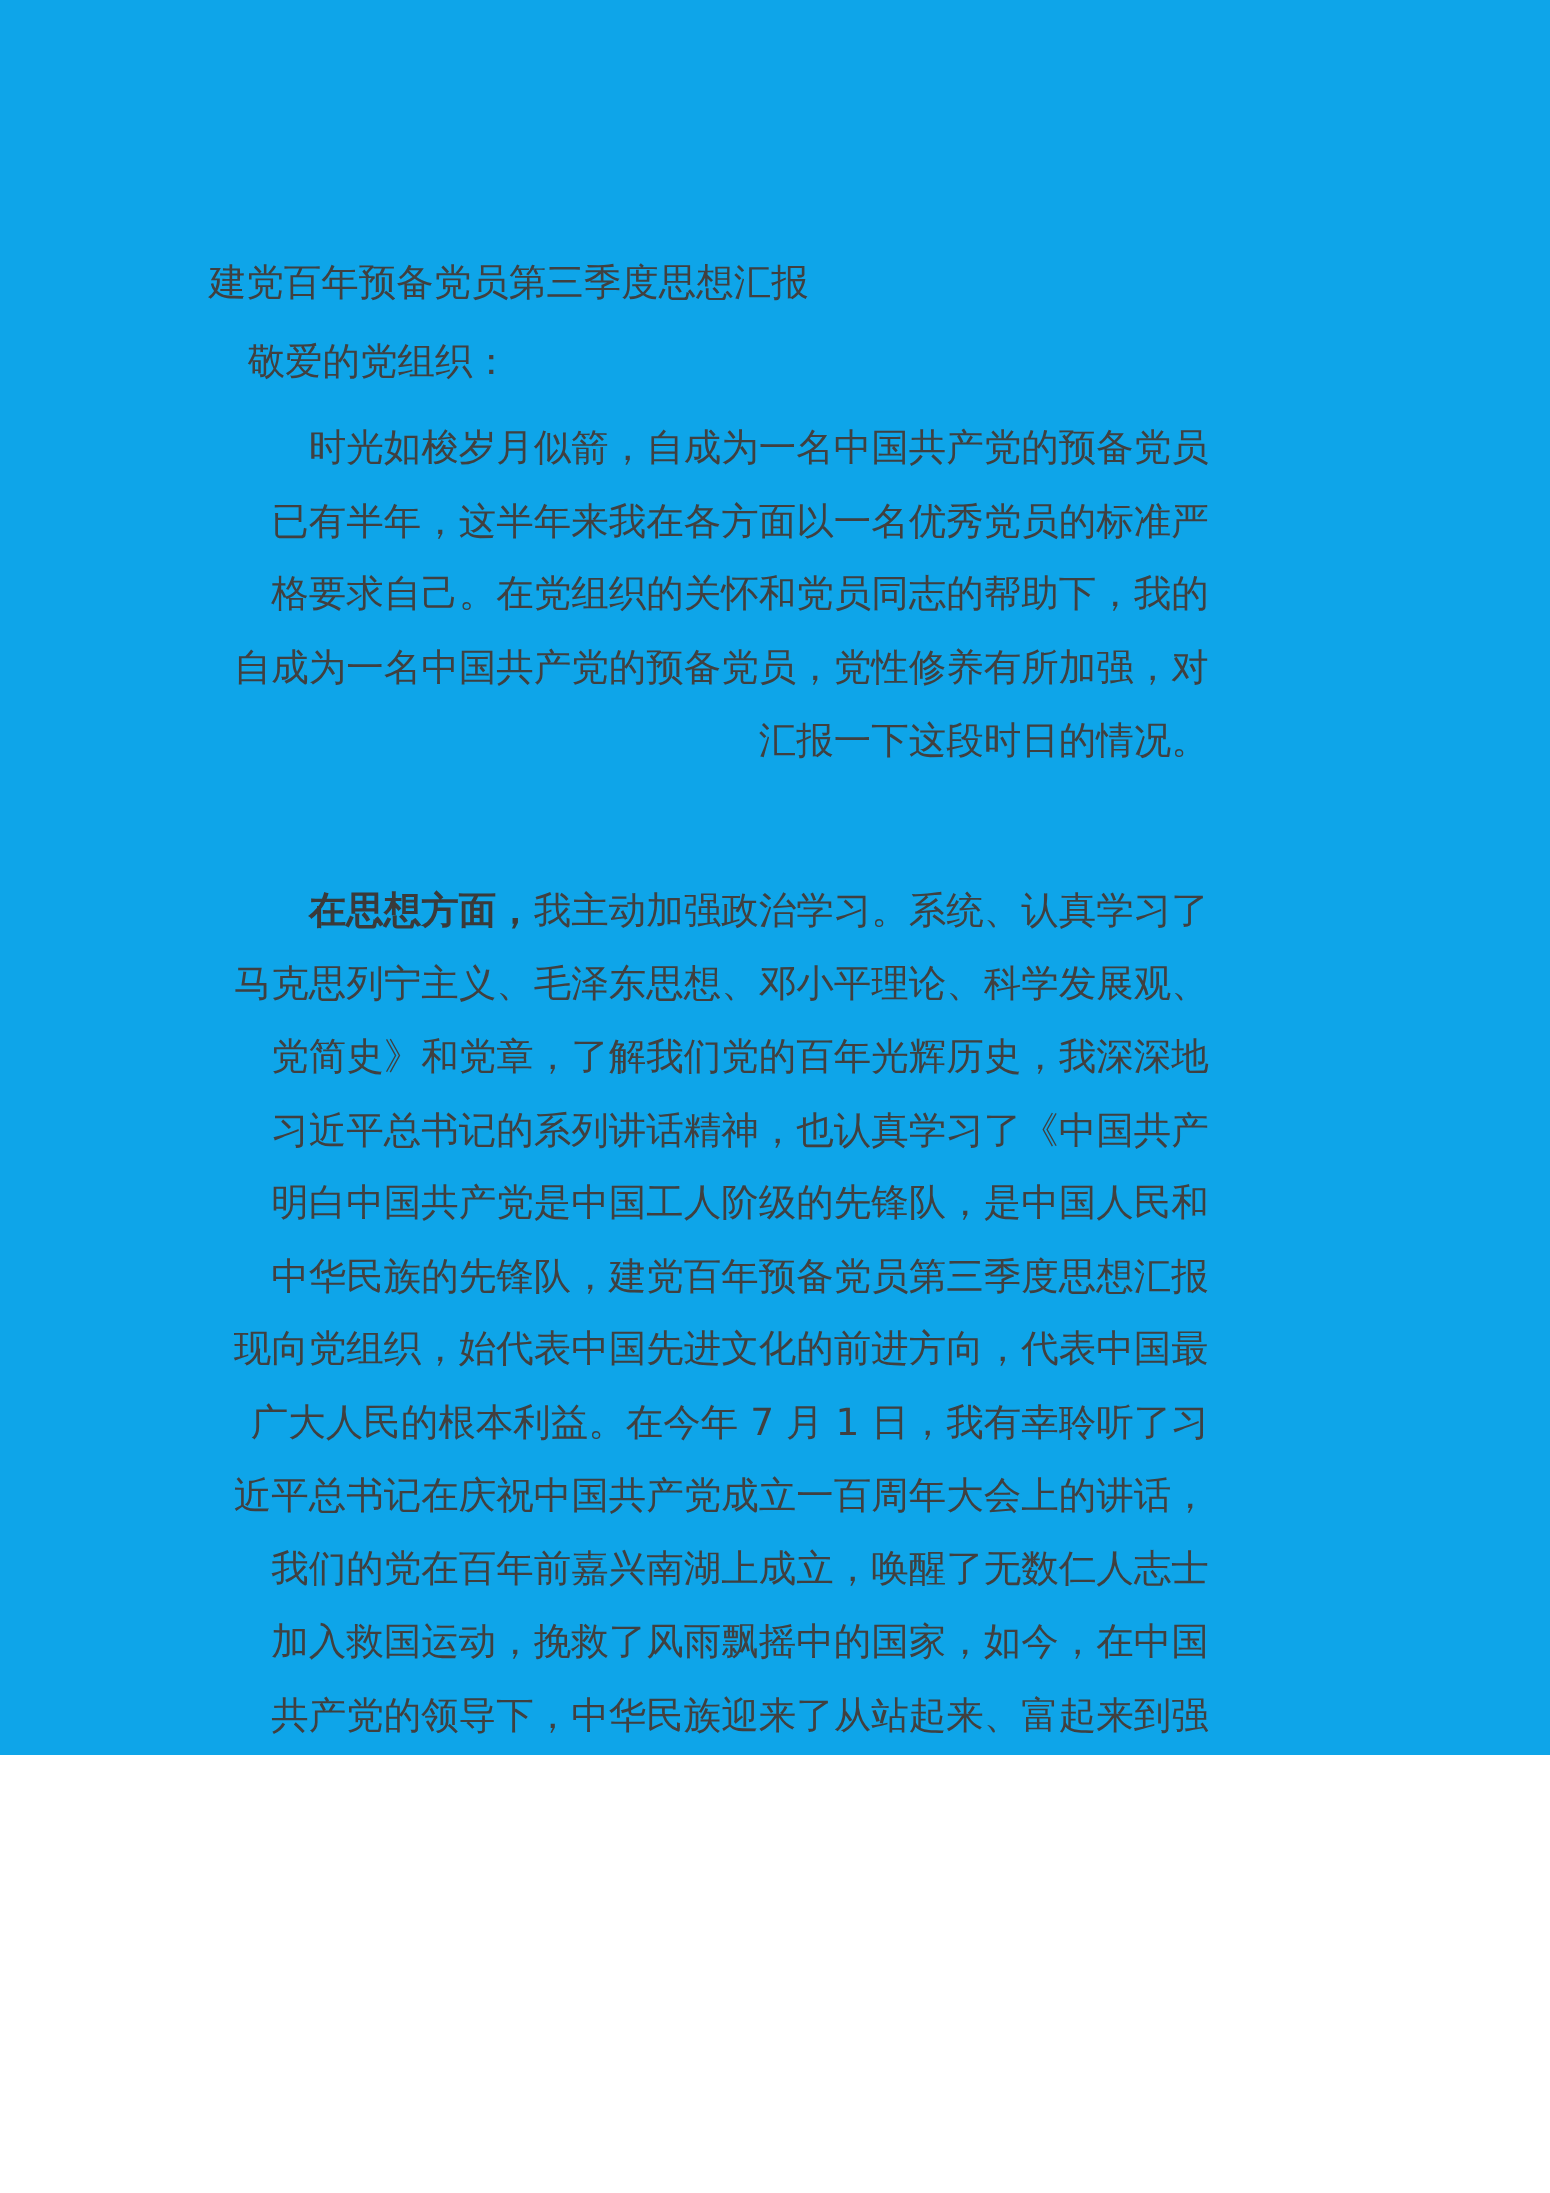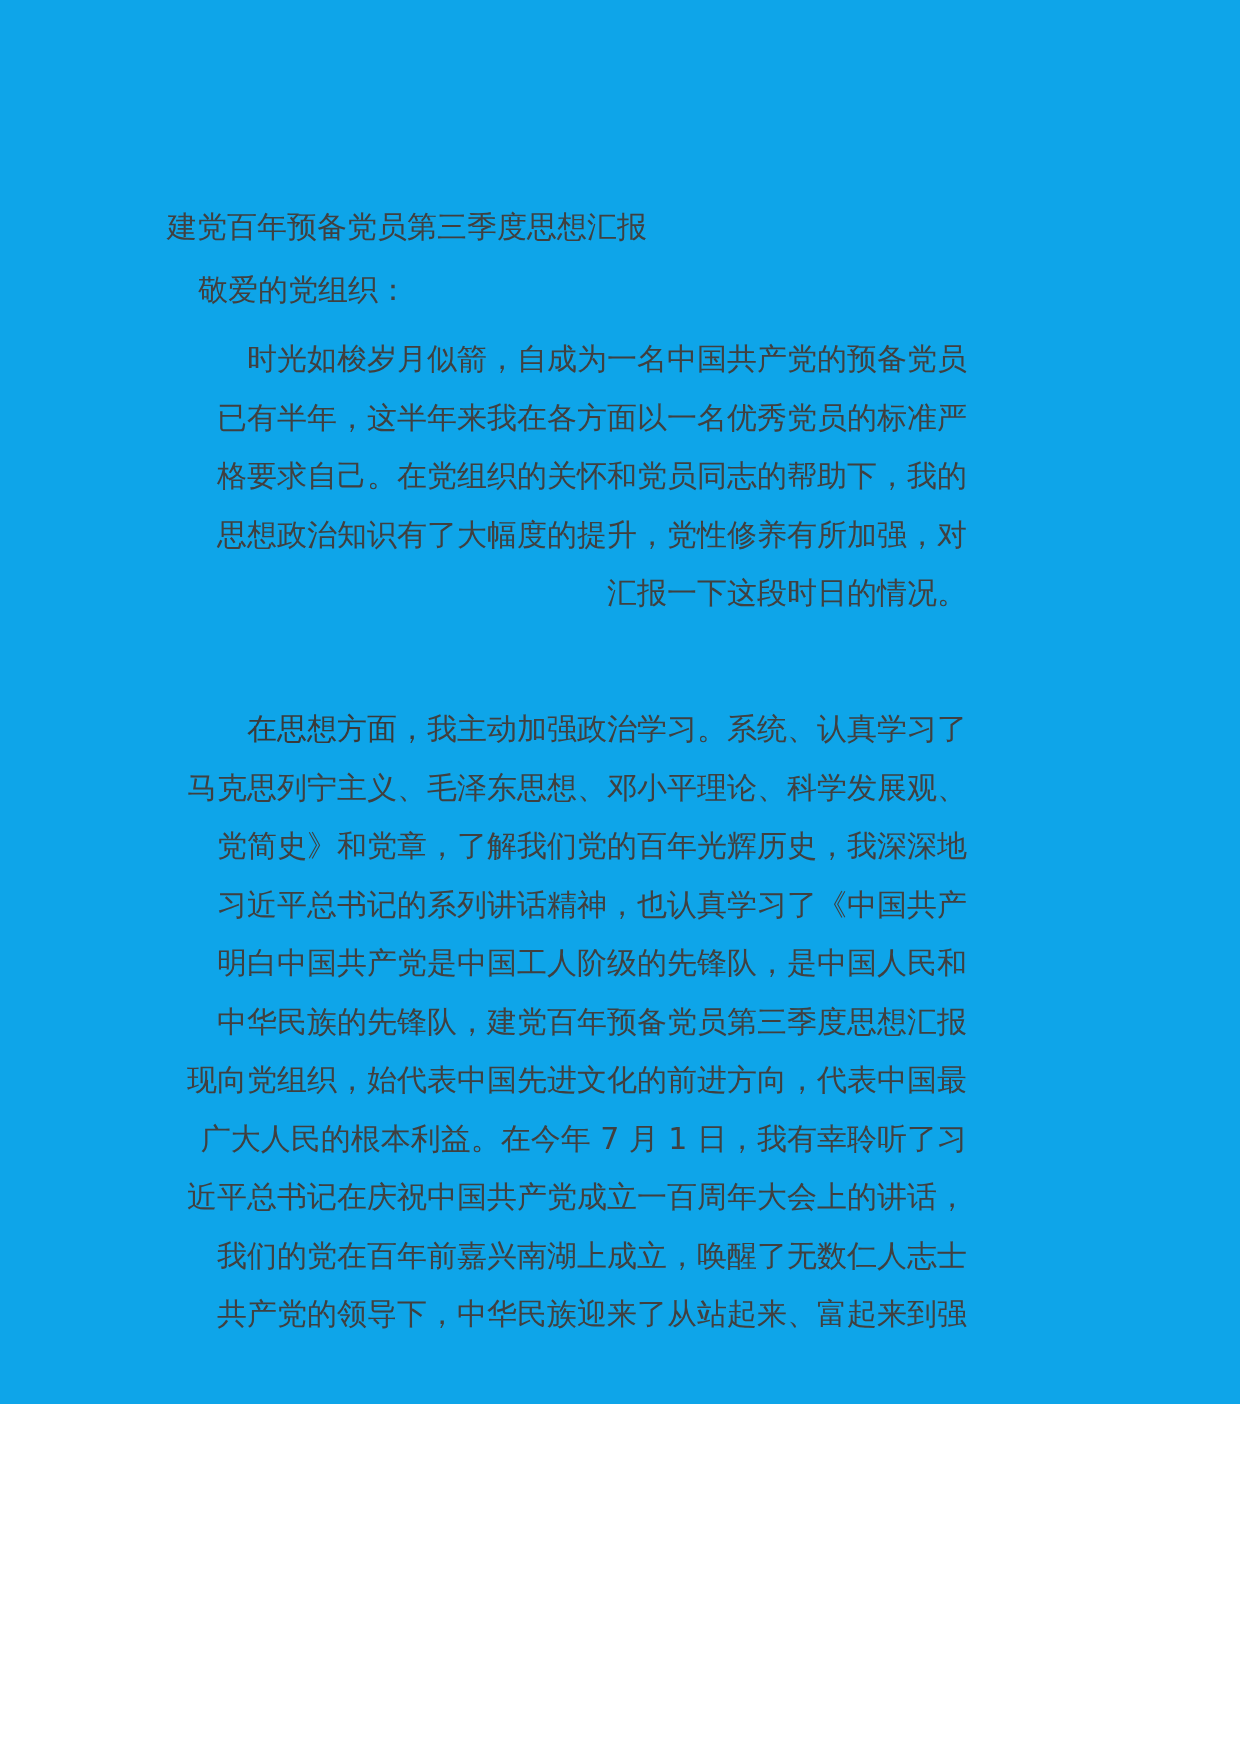--- a/index.html
+++ b/index.html
@@ -51,50 +51,51 @@
     .line {
       display: block;
       height: 58.5px;
       line-height: 58.5px;
       white-space: nowrap;
     }
     .line.indent {
       padding-left: 46px;
     }
     .bold {
-      font-weight: normal;
+      font-weight: bold;
       color: #3a3a3a;
     }
     #p1 { top: 330px; }
     #p2 { top: 700px; }
   </style>
 </head>
 <body>
 
 <div class="page">
 
   <div class="title">建党百年预备党员第三季度思想汇报</div>
 
   <div class="salutation">敬爱的党组织：</div>
 
   <div class="para" id="p1">
     <span class="line indent">时光如梭岁月似箭，自成为一名中国共产党的预备党员</span>
     <span class="line">已有半年，这半年来我在各方面以一名优秀党员的标准严</span>
     <span class="line">格要求自己。在党组织的关怀和党员同志的帮助下，我的</span>
-    <span class="line">思想政治知识有了大幅度的提升，党性修养有所加强，对</span>
+    <span class="line">自成为一名中国共产党的预备党员，党性修养有所加强，对</span>
     <span class="line">汇报一下这段时日的情况。</span>
   </div>
 
   <div class="para" id="p2">
     <span class="line indent"><span class="bold">在思想方面，</span><span>我主动加强政治学习。系统、认真学习了</span></span>
     <span class="line">马克思列宁主义、毛泽东思想、邓小平理论、科学发展观、</span>
     <span class="line">党简史》和党章，了解我们党的百年光辉历史，我深深地</span>
     <span class="line">习近平总书记的系列讲话精神，也认真学习了《中国共产</span>
     <span class="line">明白中国共产党是中国工人阶级的先锋队，是中国人民和</span>
     <span class="line">中华民族的先锋队，建党百年预备党员第三季度思想汇报</span>
     <span class="line">现向党组织，始代表中国先进文化的前进方向，代表中国最</span>
     <span class="line">广大人民的根本利益。在今年 7 月 1 日，我有幸聆听了习</span>
     <span class="line">近平总书记在庆祝中国共产党成立一百周年大会上的讲话，</span>
     <span class="line">我们的党在百年前嘉兴南湖上成立，唤醒了无数仁人志士</span>
+    <span class="line">加入救国运动，挽救了风雨飘摇中的国家，如今，在中国</span>
     <span class="line">共产党的领导下，中华民族迎来了从站起来、富起来到强</span>
   </div>
 
 </div>
 
 </body></html>

